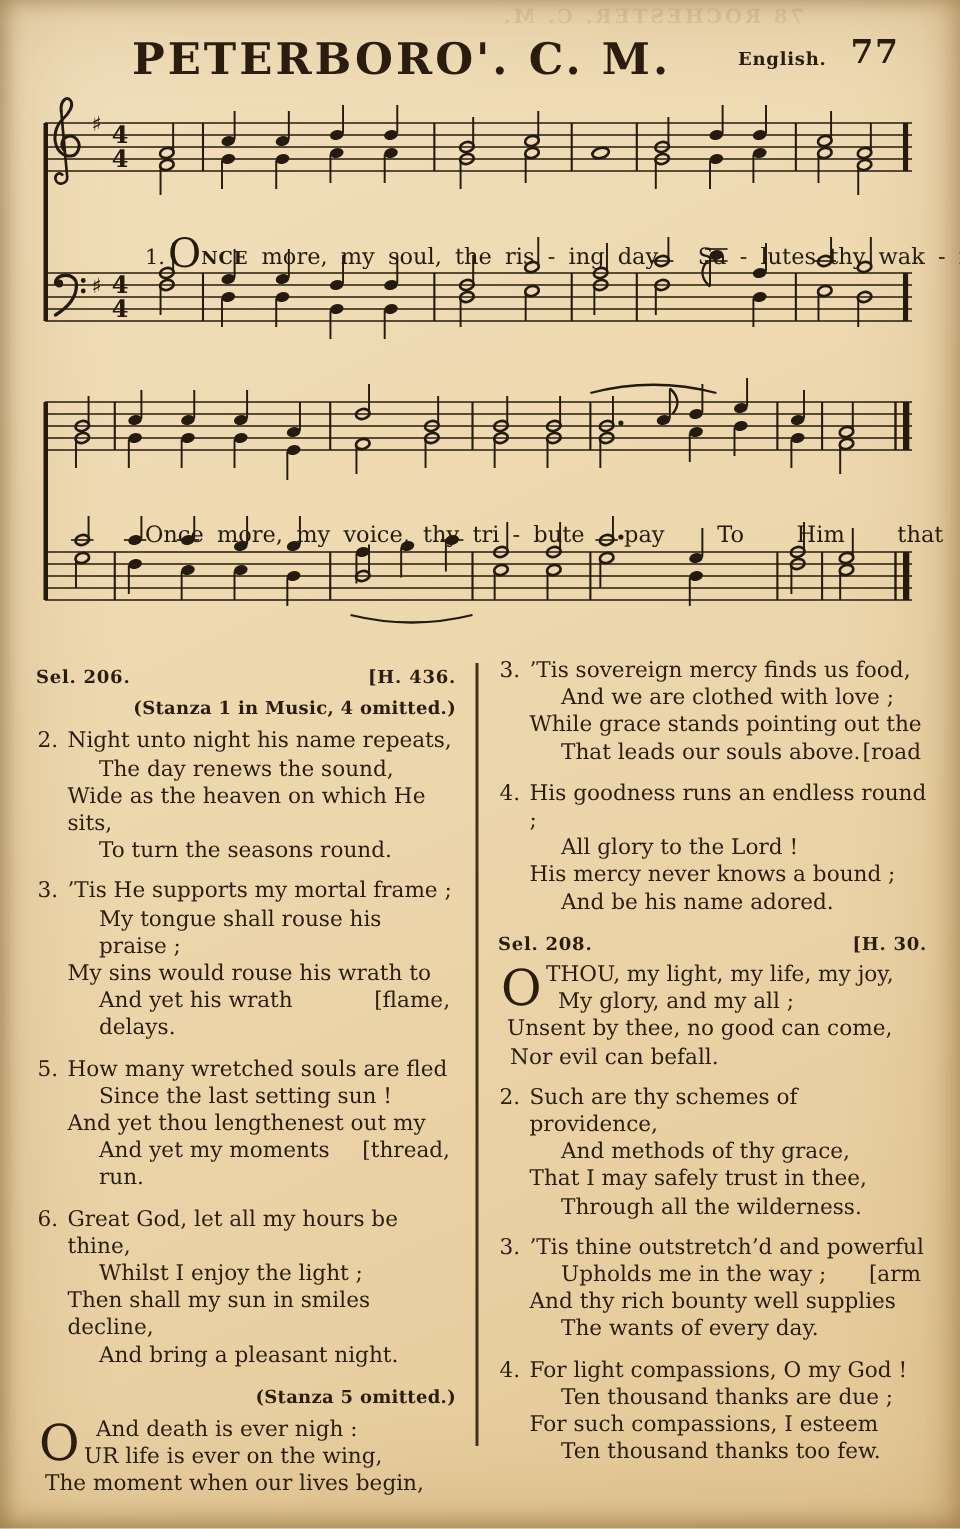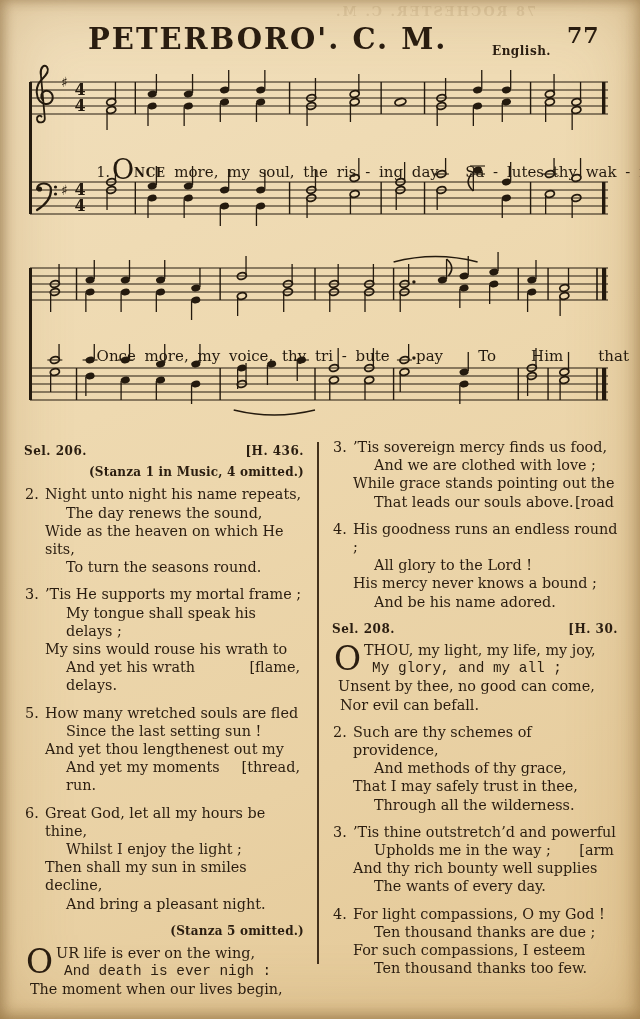--- a/index.html
+++ b/index.html
@@ -24,21 +24,21 @@
     text-align:center;
   }
   
   .header{position:absolute;top:22px;left:0;width:640px;height:34px;}
   .title{
     position:absolute;left:88px;top:0;
     font-size:29px;font-weight:bold;letter-spacing:2px;
   }
   .attribution{
     position:absolute;left:492px;top:10px;
-    font-size:12px;font-weight:bold;letter-spacing:.5px;margin-top:12px;
+    font-size:12px;font-weight:bold;letter-spacing:.5px;
   }
   .page-number{
     position:absolute;left:567px;top:0;
     font-size:22px;font-weight:bold;letter-spacing:1px;
   }
   
   .music{position:absolute;top:58px;left:28px;width:584px;}
   .staff-svg{display:block;width:584px;height:76px;}
   .sys-gap{height:10px;}
   .system-rail{position:absolute;left:1px;width:3px;background:#241a0e;}
@@ -69,21 +69,21 @@
     margin:0 0 4px 0;letter-spacing:.2px;
   }
   .stanza{position:relative;margin:0 0 9px 0;}
   .stanza .num{position:absolute;left:1px;top:0;}
   .line{white-space:pre-wrap;}
   .line.l0{margin-left:21px;}
   .line.l1{margin-left:42px;}
   .stanza.has-dropcap .line.l0{margin-left:6px;}
   .stanza.has-dropcap .line.l1{margin-left:8px;}
   .stanza.has-dropcap .line.l0.dc{margin-left:32px;}
-  .stanza.has-dropcap .line.l1.dc{margin-left:40px;font-family:Liberation Mono, monospace;}
+  .stanza.has-dropcap .line.l1.dc{margin-left:40px;}
   .dropcap{
     position:absolute;left:2px;top:1px;
     font-size:33px;line-height:33px;font-weight:400;
   }
   .tail{float:right;margin-right:4px;text-align:right;}
 </style>
 </head>
 <body>
 
 <div class="page">
@@ -417,43 +417,43 @@
         <div class="stanza">
           <span class="num">2.</span>
           <div class="line l0">Night unto night his name repeats,</div>
           <div class="line l1">The day renews the sound,</div>
           <div class="line l0">Wide as the heaven on which He sits,</div>
           <div class="line l1">To turn the seasons round.</div>
         </div>
         <div class="stanza">
           <span class="num">3.</span>
           <div class="line l0">’Tis He supports my mortal frame ;</div>
-          <div class="line l1">My tongue shall speak his delays ;</div>
+          <div class="line l1">My tongue shall rouse his praise ;</div>
           <div class="line l0">My sins would rouse his wrath to</div>
           <div class="line l1"><span class="tail">[flame,</span>And yet his wrath delays.</div>
         </div>
         <div class="stanza">
           <span class="num">5.</span>
           <div class="line l0">How many wretched souls are fled</div>
           <div class="line l1">Since the last setting sun !</div>
           <div class="line l0">And yet thou lengthenest out my</div>
           <div class="line l1"><span class="tail">[thread,</span>And yet my moments run.</div>
         </div>
         <div class="stanza">
           <span class="num">6.</span>
           <div class="line l0">Great God, let all my hours be thine,</div>
           <div class="line l1">Whilst I enjoy the light ;</div>
           <div class="line l0">Then shall my sun in smiles decline,</div>
           <div class="line l1">And bring a pleasant night.</div>
         </div>
         <div class="stanza-note">(Stanza 5 omitted.)</div>
         <div class="stanza has-dropcap">
           <span class="dropcap">O</span>
+          <div class="line l1 dc">And death is ever nigh :</div>
           <div class="line l0 dc">UR life is ever on the wing,</div>
-          <div class="line l1 dc">And death is ever nigh :</div>
           <div class="line l0">The moment when our lives begin,</div>
         </div>
       </div>
     <div class="divider"></div>
     <div class="col col-right" id="col-right">
         <div class="stanza">
           <span class="num">3.</span>
           <div class="line l0">’Tis sovereign mercy finds us food,</div>
           <div class="line l1">And we are clothed with love ;</div>
           <div class="line l0">While grace stands pointing out the</div>

